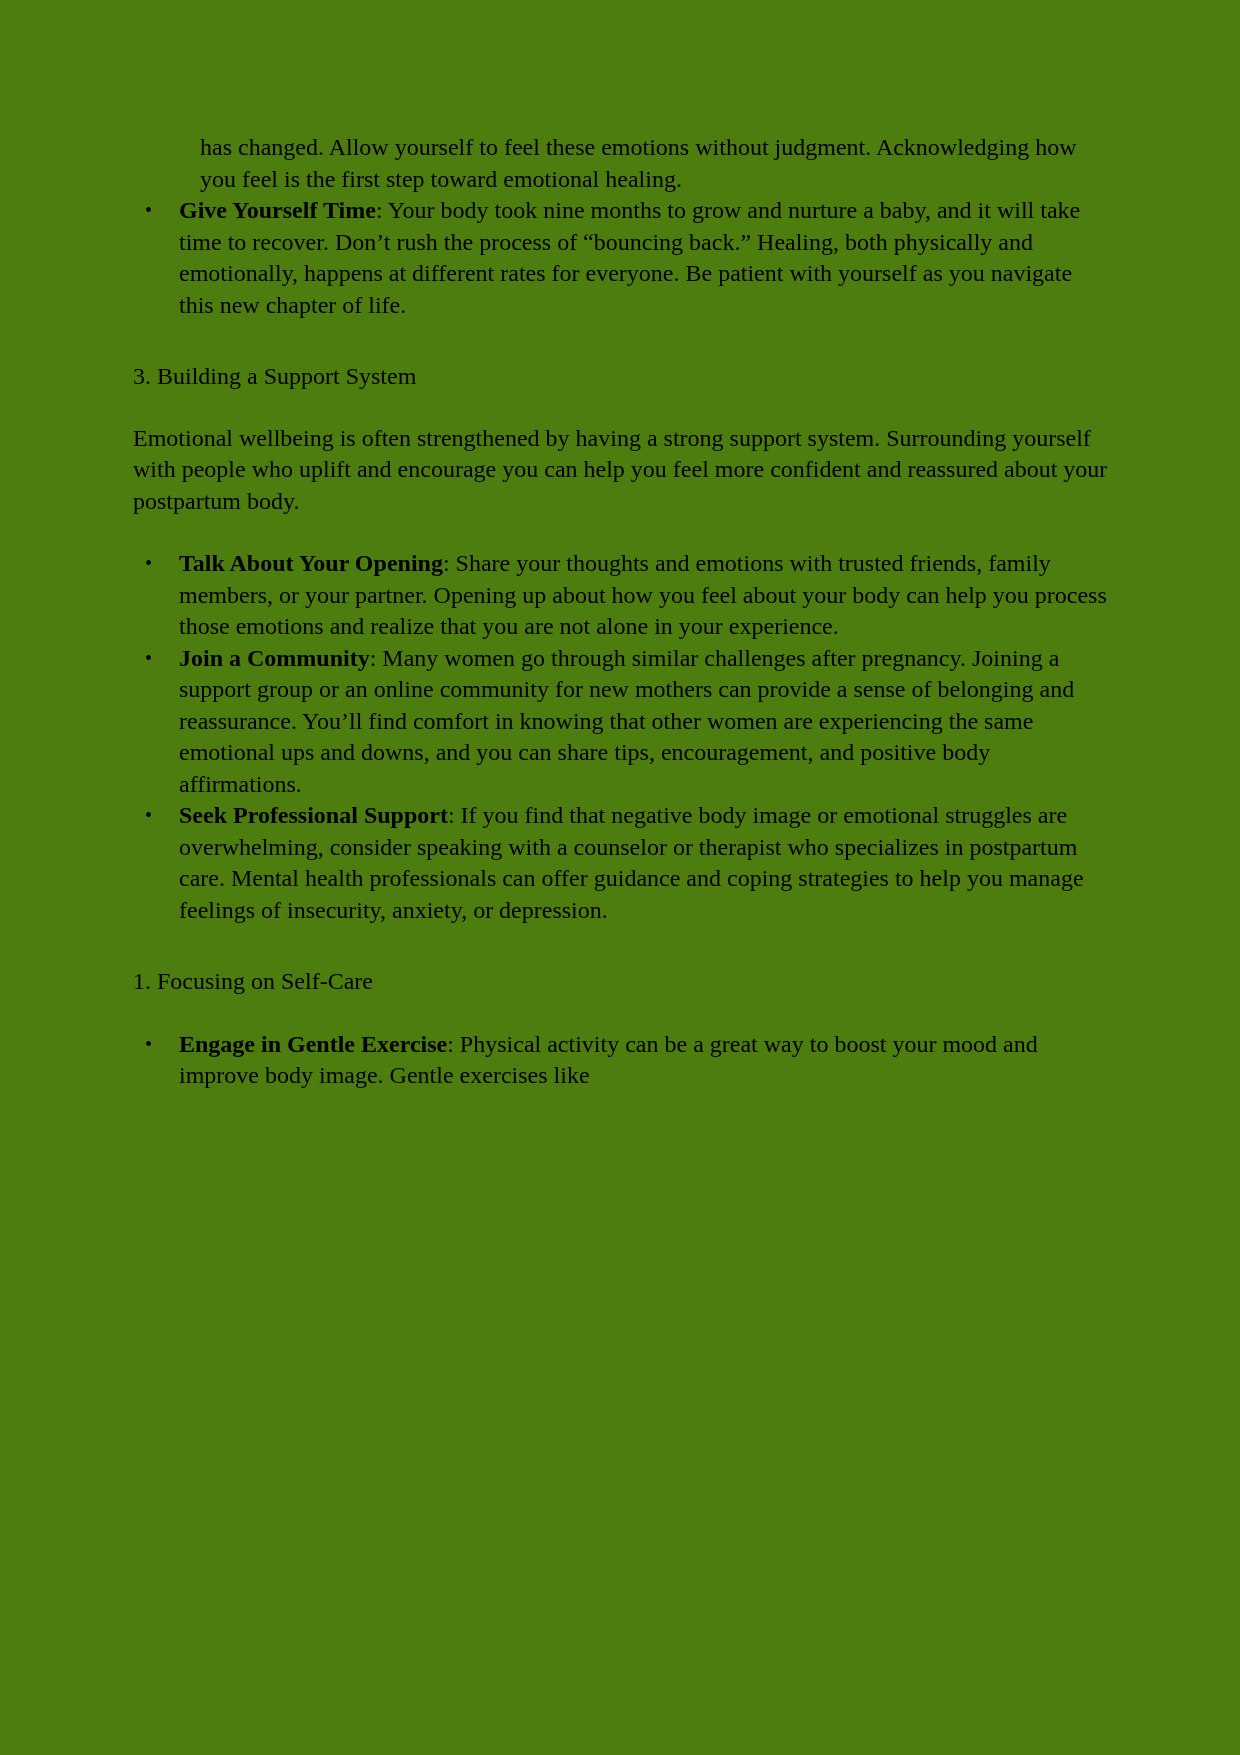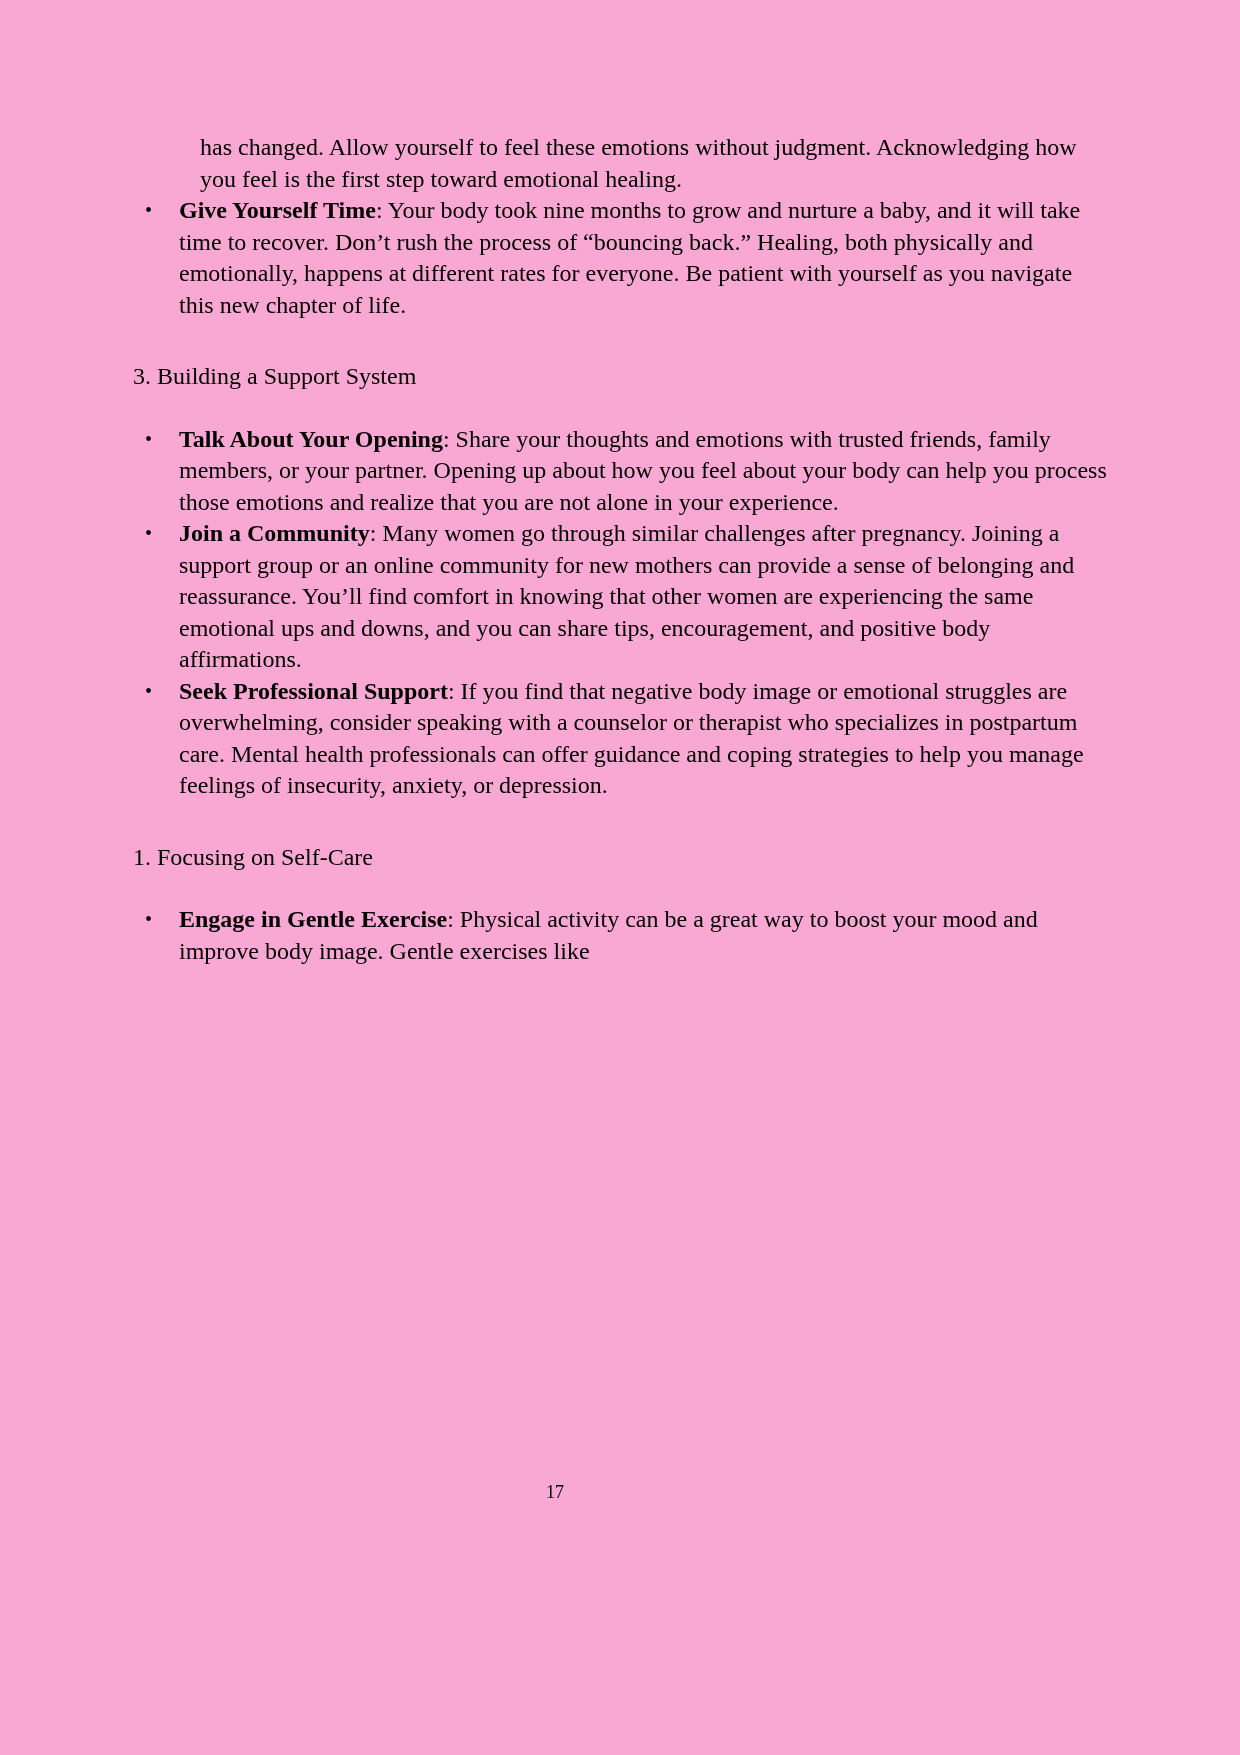--- a/index.html
+++ b/index.html
@@ -1,21 +1,21 @@
 <!DOCTYPE html>
 <html><head>
 <meta charset="utf-8">
 <style>
   * { box-sizing: border-box; }
   html, body { margin: 0; padding: 0; background: #ffffff; }
   .page {
     position: relative;
     width: 1240px;
     height: 1755px;
-    background: #f9a8d4;
+    background: #4d7c0f;
     color: #000000;
     font-family: "Liberation Serif", serif;
     overflow: hidden;
   }
   .content {
     position: absolute;
     top: 132px;
     left: 133px;
     width: 975px;
     font-size: 24px;
@@ -68,30 +68,30 @@
   <div class="content">
 
     <div class="hang">has changed. Allow yourself to feel these emotions without judgment. Acknowledging how you feel is the first step toward emotional healing.</div>
 
     <ul class="bullets">
       <li><span class="b">Give Yourself Time</span><span>: Your body took nine months to grow and nurture a baby, and it will take time to recover. Don’t rush the process of “bouncing back.” Healing, both physically and emotionally, happens at different rates for everyone. Be patient with yourself as you navigate this new chapter of life.</span></li>
     </ul>
 
     <h2 class="section-heading">3. Building a Support System</h2>
 
+    <p class="para">Emotional wellbeing is often strengthened by having a strong support system. Surrounding yourself with people who uplift and encourage you can help you feel more confident and reassured about your postpartum body.</p>
 
     <ul class="bullets gap-top">
       <li><span class="b">Talk About Your Opening</span><span>: Share your thoughts and emotions with trusted friends, family members, or your partner. Opening up about how you feel about your body can help you process those emotions and realize that you are not alone in your experience.</span></li>
       <li><span class="b">Join a Community</span><span>: Many women go through similar challenges after pregnancy. Joining a support group or an online community for new mothers can provide a sense of belonging and reassurance. You’ll find comfort in knowing that other women are experiencing the same emotional ups and downs, and you can share tips, encouragement, and positive body affirmations.</span></li>
       <li><span class="b">Seek Professional Support</span><span>: If you find that negative body image or emotional struggles are overwhelming, consider speaking with a counselor or therapist who specializes in postpartum care. Mental health professionals can offer guidance and coping strategies to help you manage feelings of insecurity, anxiety, or depression.</span></li>
     </ul>
 
     <h2 class="section-heading">1. Focusing on Self-Care</h2>
 
 
     <ul class="bullets gap-top">
       <li><span class="b">Engage in Gentle Exercise</span><span>: Physical activity can be a great way to boost your mood and improve body image. Gentle exercises like</span></li>
     </ul>
 
   </div>
 
-  <div class="footer">17</div>
 </div>
 
 </body></html>

